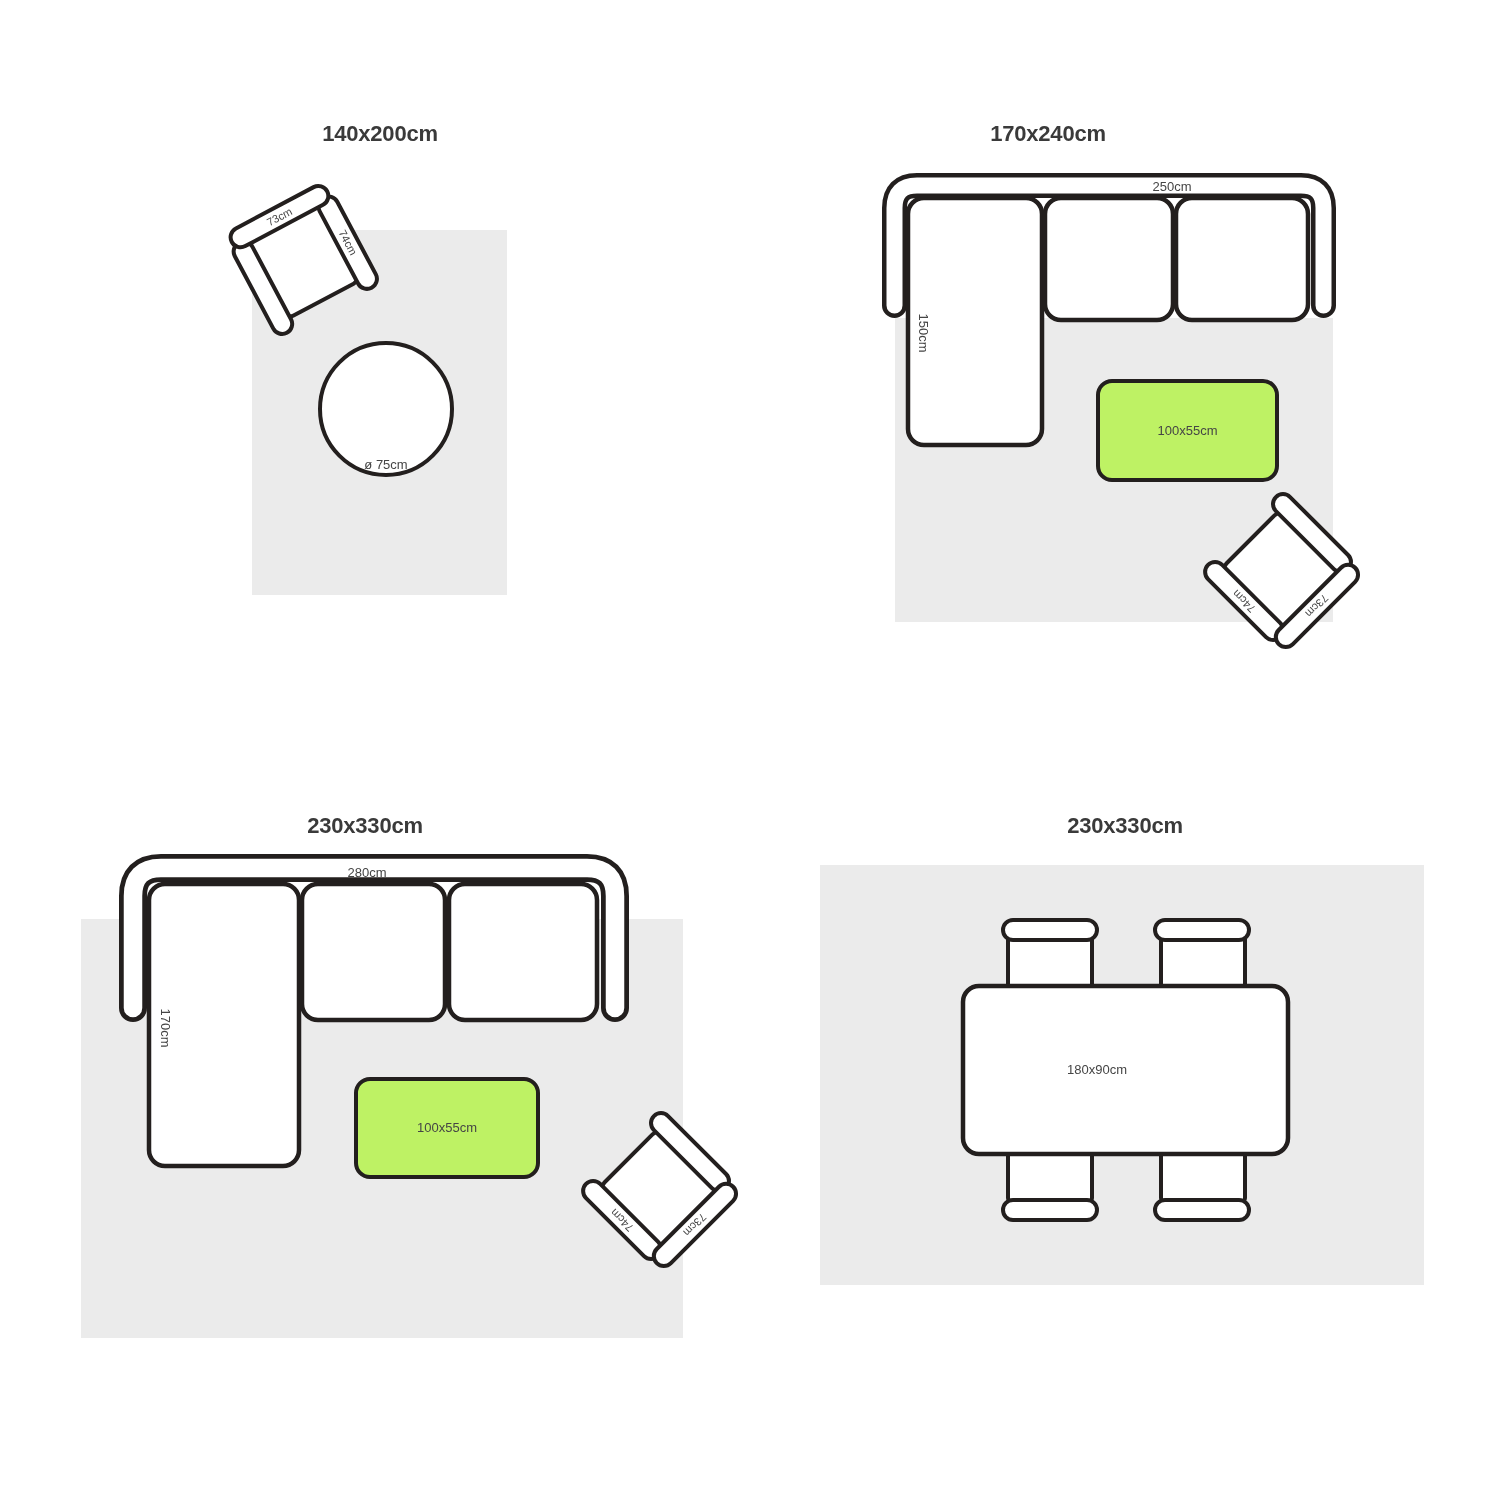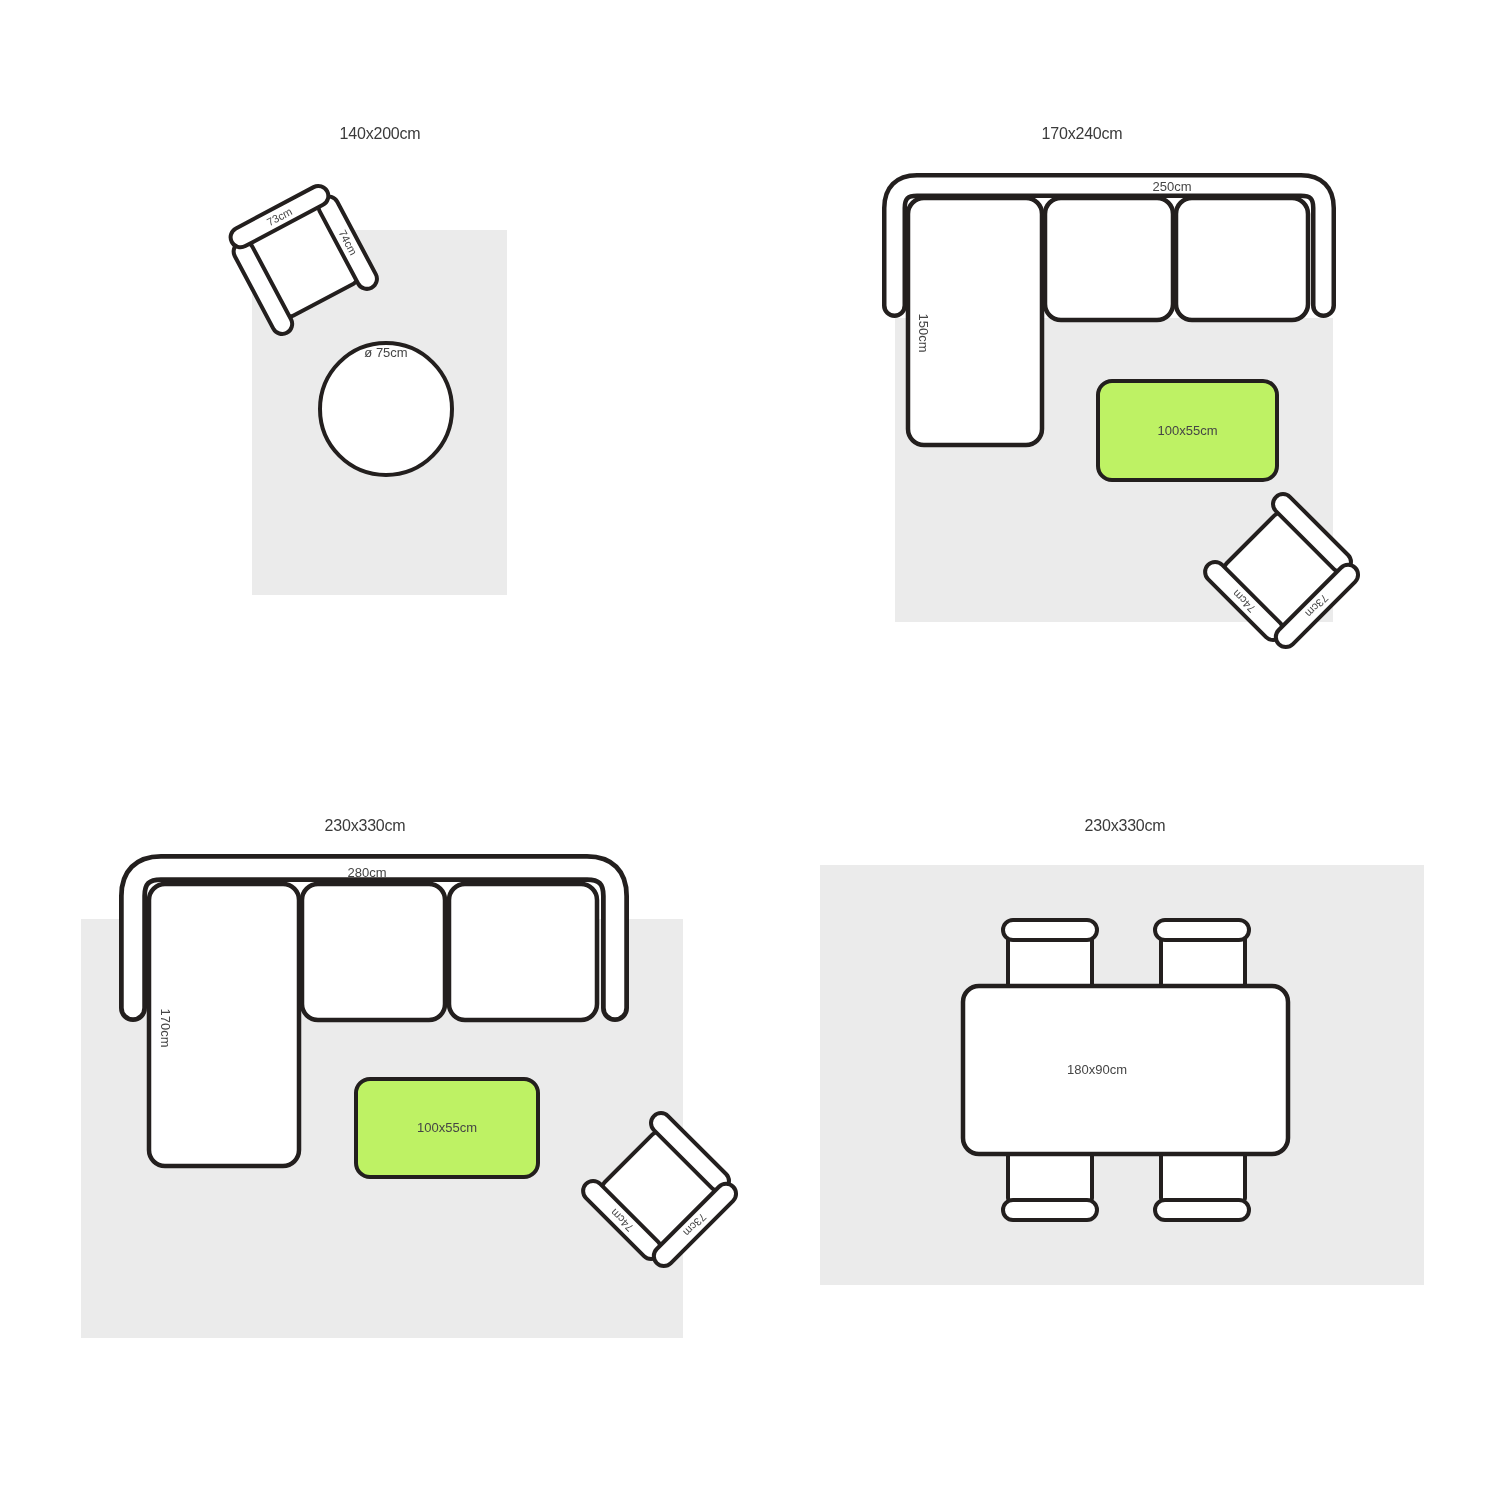--- a/index.html
+++ b/index.html
@@ -6,30 +6,30 @@
     --line:#231f1e;
     --rug:#ebebeb;
     --title:#3a3a3a;
     --dim:#454545;
   }
   html,body{margin:0;padding:0;background:#ffffff;}
   body{font-family:"Liberation Sans","DejaVu Sans",sans-serif;}
   .canvas{position:relative;width:1500px;height:1500px;background:#ffffff;overflow:hidden;}
   .quadrant{position:absolute;inset:0;}
   .rug{position:absolute;background:var(--rug);}
-  .layout-title{position:absolute;transform:translateX(-50%);font-size:16px;font-weight:400;
+  .layout-title{position:absolute;transform:translateX(-50%);font-size:22px;font-weight:700;
     color:var(--title);letter-spacing:-0.2px;white-space:nowrap;line-height:24px;}
   .dim{position:absolute;font-size:13px;color:var(--dim);white-space:nowrap;line-height:16px;}
   .dim.centered{transform:translate(-50%,-50%);}
   .dim.centered.vert{transform:translate(-50%,-50%) rotate(90deg);}
   svg{position:absolute;overflow:visible;}
 
   
   .round-table{position:absolute;width:136px;height:136px;border:4px solid var(--line);
-    border-radius:50%;background:#fff;box-sizing:border-box;display:flex;align-items:flex-start;justify-content:center;}
+    border-radius:50%;background:#fff;box-sizing:border-box;display:flex;align-items:flex-end;justify-content:center;}
   .round-table .dim{position:static;}
 
   
   .coffee-table{position:absolute;border:4px solid var(--line);border-radius:16px;background:#bef264;
     box-sizing:border-box;display:flex;align-items:center;justify-content:center;}
   .coffee-table .dim{position:static;}
 
   
   .armchair{position:absolute;width:120px;height:120px;}
   .armchair .seat{position:absolute;left:16px;top:16px;width:88px;height:92px;background:#fff;
@@ -65,21 +65,21 @@
         <span class="dim">73cm</span>
       </div>
     </div>
 
     <div class="round-table" style="left:318px;top:341px;">
       <span class="dim">ø 75cm</span>
     </div>
   </section>
 
   <section class="quadrant">
-    <div class="layout-title" style="left:1082px;top:122px;">170x240cm</div>
+    <div class="layout-title" style="left:1048px;top:122px;">170x240cm</div>
 
     <div class="rug" style="left:895px;top:318px;width:438px;height:304px;"></div>
 
     <svg style="left:878px;top:166px;" width="462" height="284" viewBox="0 0 462 284">
       <path d="M 16.5 139.5 V 42 Q 16.5 19.5 39 19.5 H 423 Q 445.5 19.5 445.5 42 V 139.5" fill="none" stroke="#231f1e" stroke-width="25" stroke-linecap="round"></path>
       <path d="M 16.5 139.5 V 42 Q 16.5 19.5 39 19.5 H 423 Q 445.5 19.5 445.5 42 V 139.5" fill="none" stroke="#ffffff" stroke-width="16" stroke-linecap="round"></path>
       <rect x="30" y="32" width="134" height="247" rx="16" fill="#ffffff" stroke="#231f1e" stroke-width="4.5"></rect>
       <rect x="167" y="32" width="128" height="122" rx="16" fill="#ffffff" stroke="#231f1e" stroke-width="4.5"></rect>
       <rect x="298" y="32" width="132" height="122" rx="16" fill="#ffffff" stroke="#231f1e" stroke-width="4.5"></rect>
     </svg>

